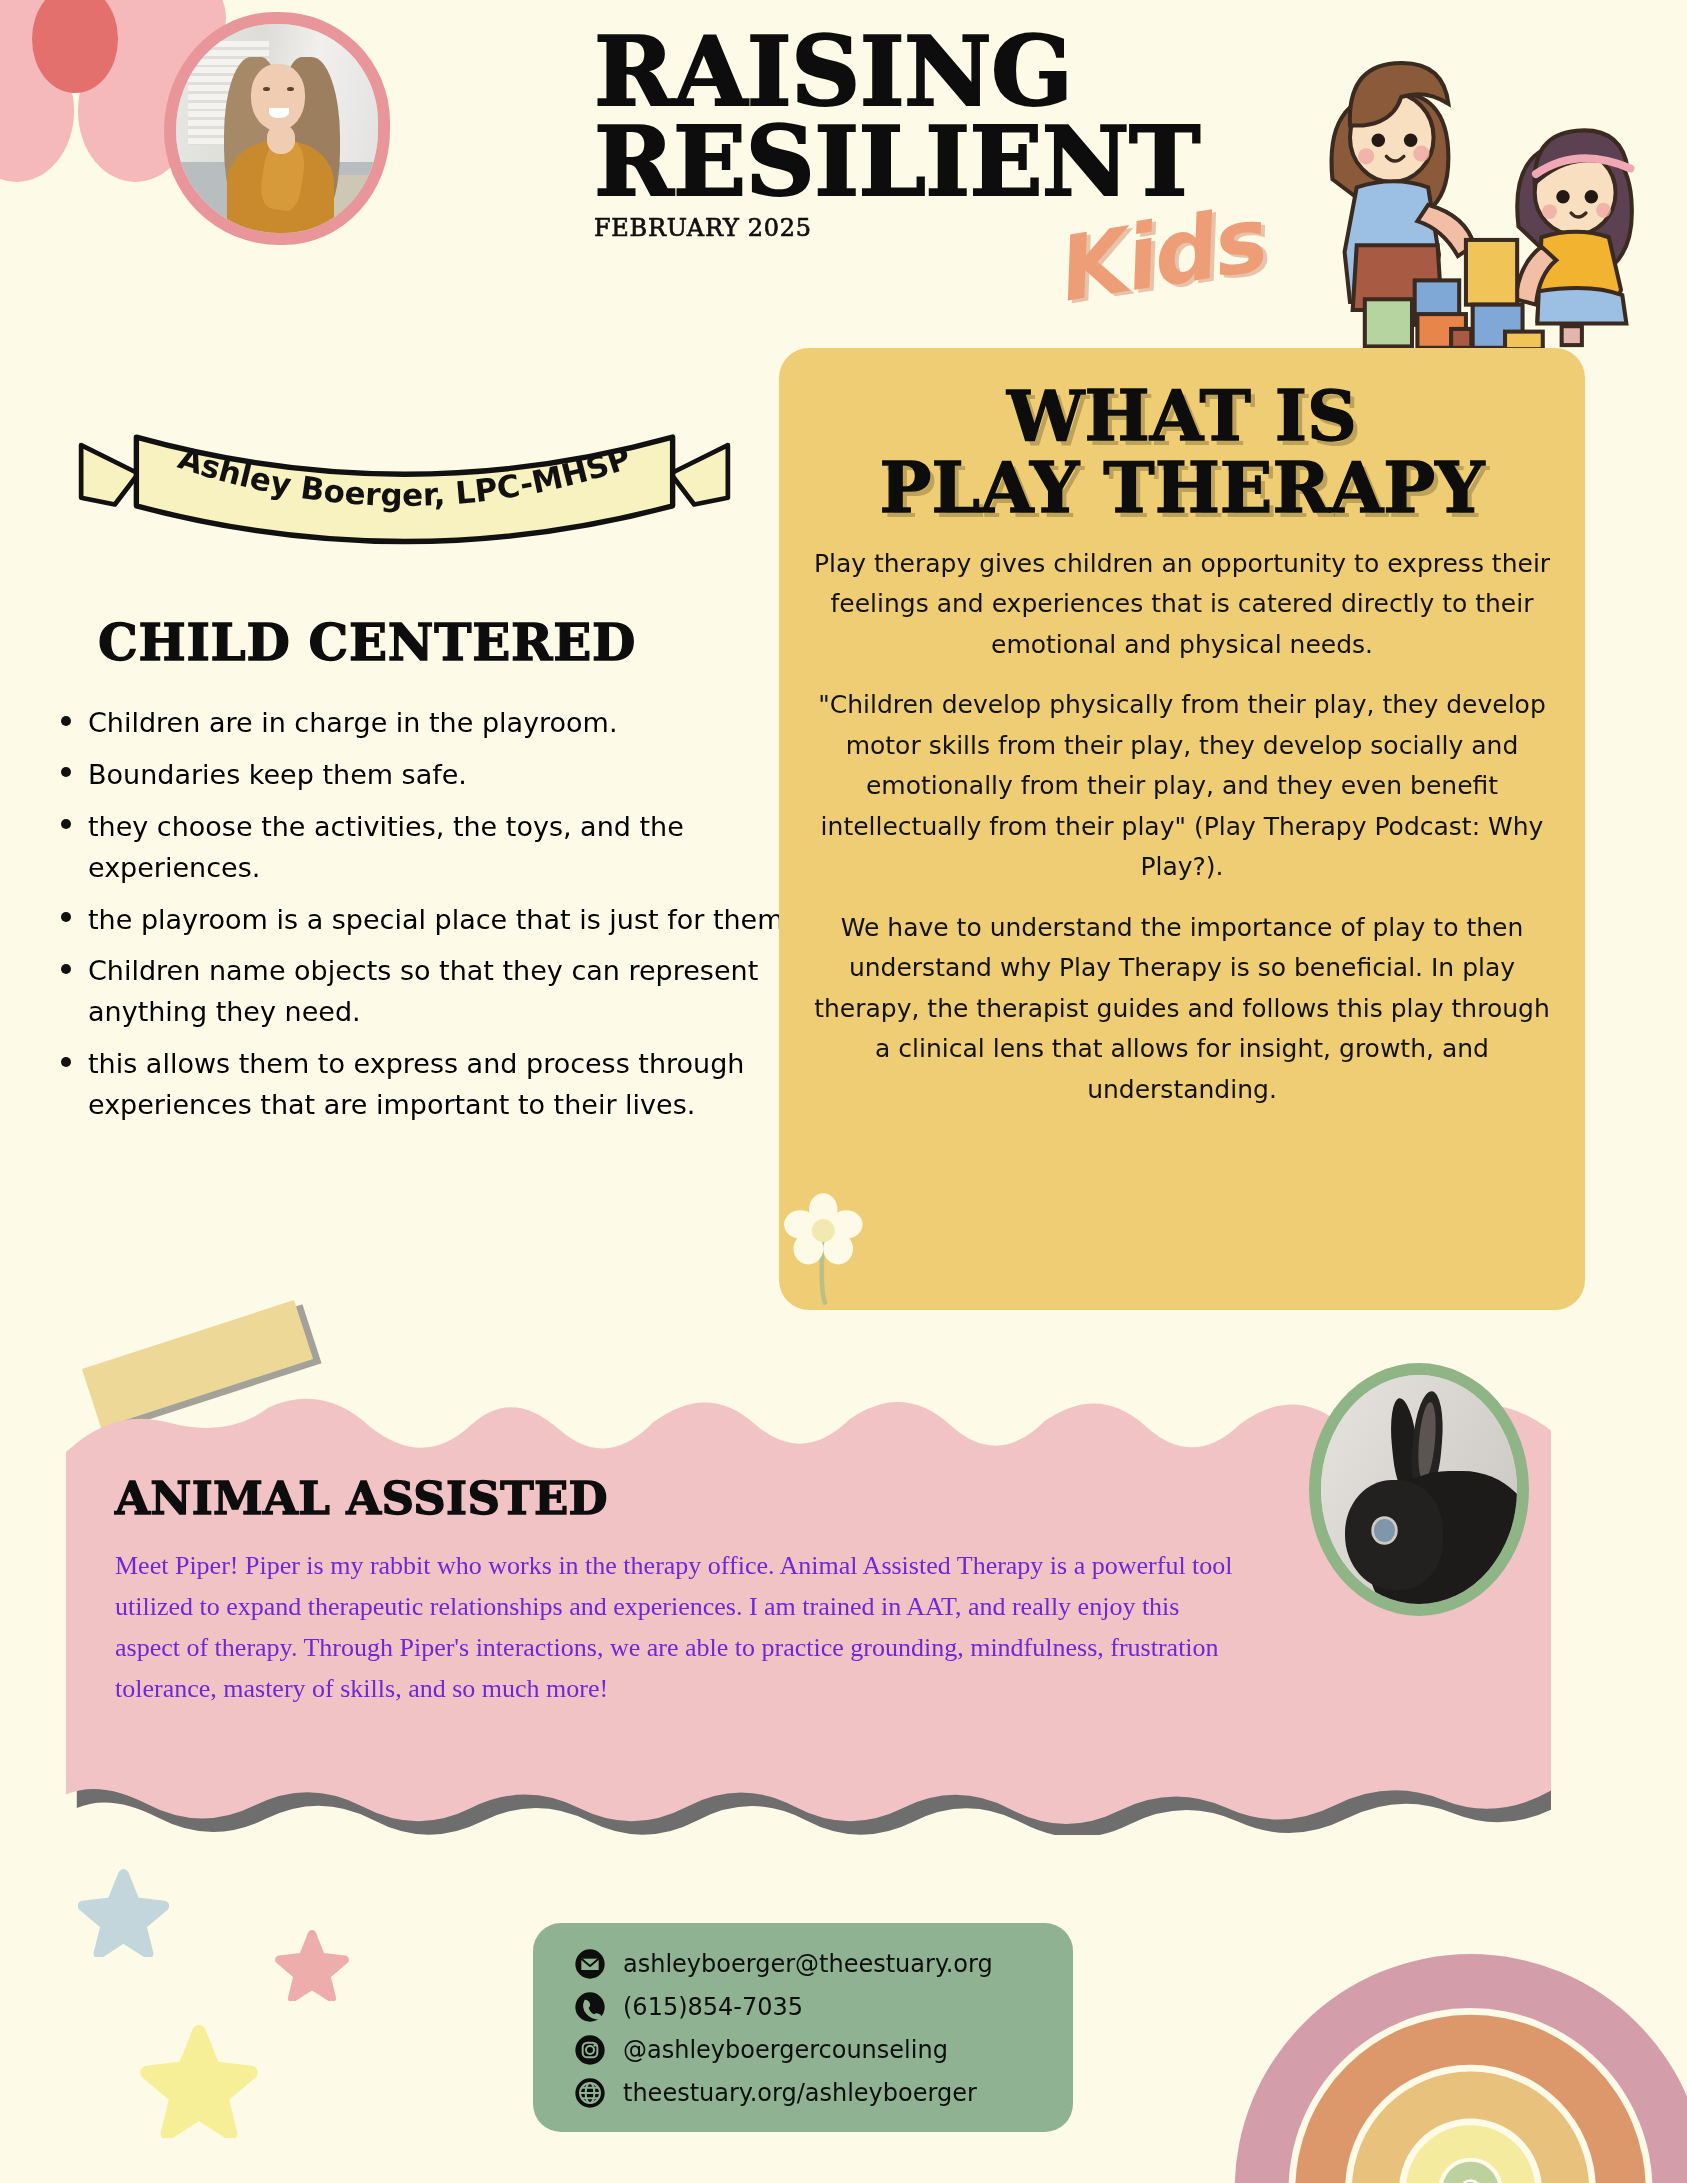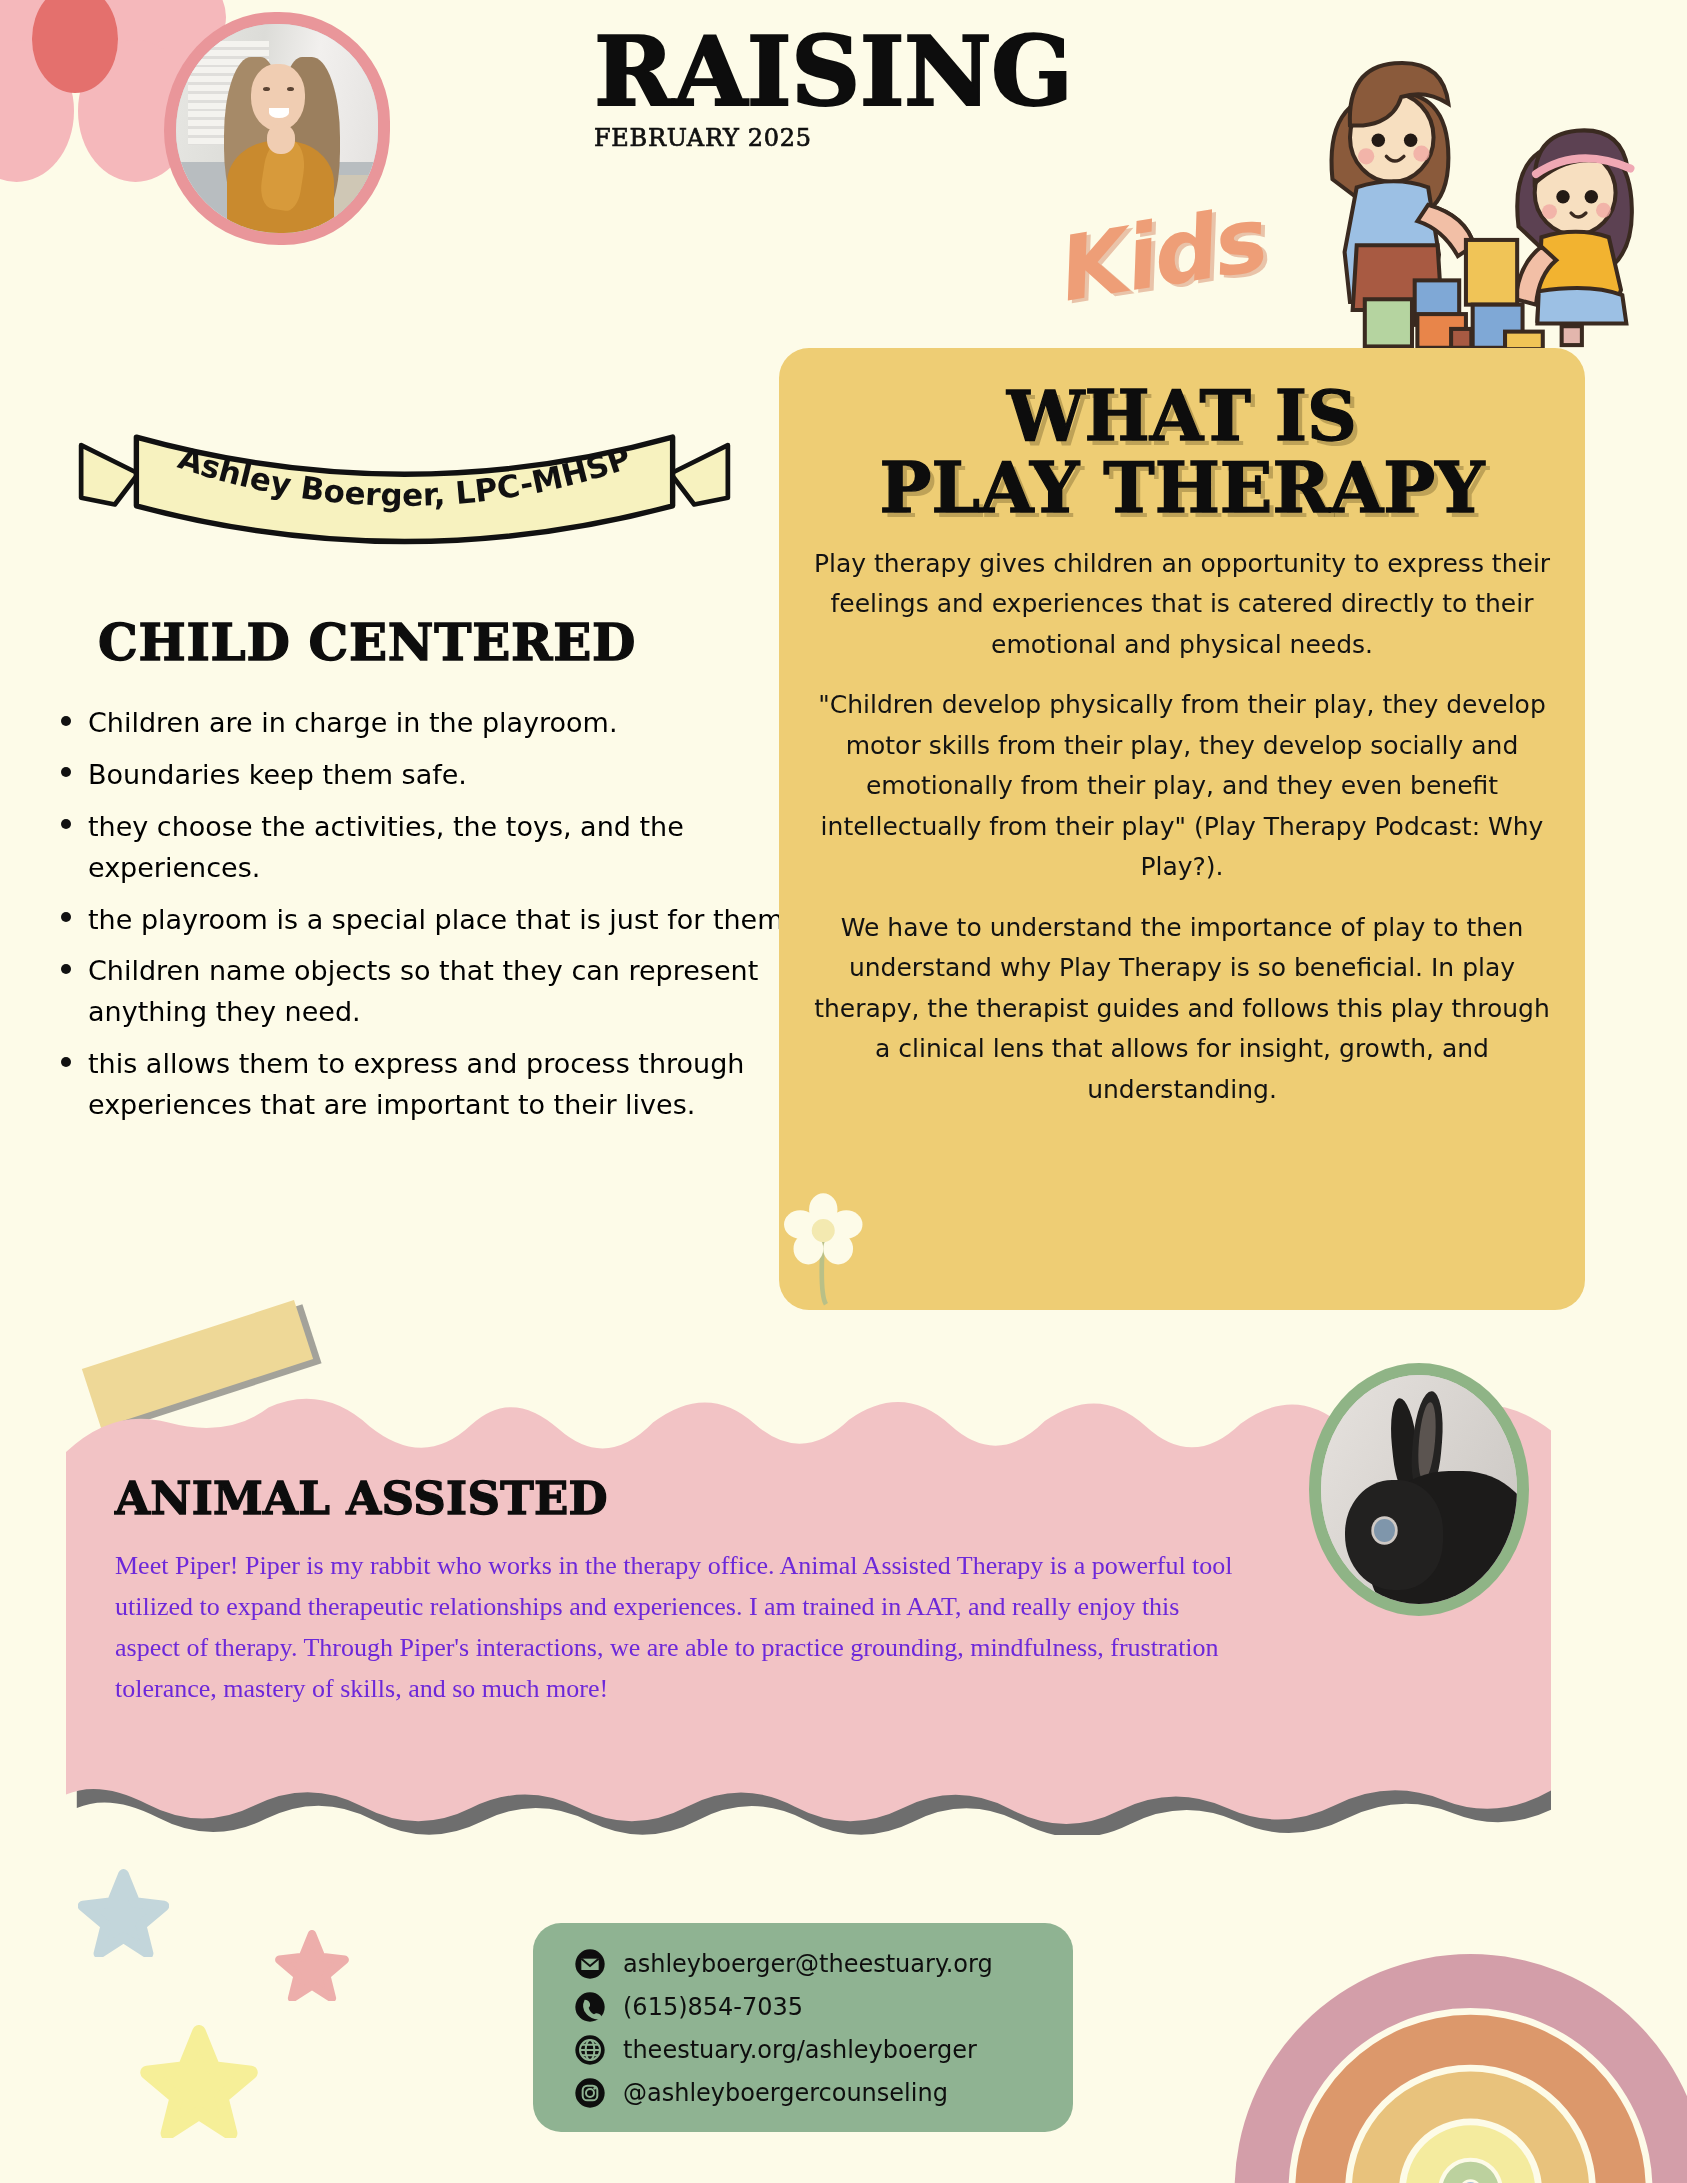--- a/index.html
+++ b/index.html
@@ -217,20 +217,21 @@
     <div class="p-eye" style="left:43%;top:30%;"></div>
     <div class="p-eye" style="left:55%;top:30%;"></div>
     <div class="p-smile"></div>
     <div class="p-body"></div>
       <div class="p-arm"></div>
       <div class="p-hand"></div>
   </div>
 
   <div class="masthead">
     <div class="mast-line">RAISING</div>
+    <div class="mast-line">RESILIENT</div>
     <div class="issue-date">FEBRUARY 2025</div>
   </div>
   <div class="kids-script">Kids</div>
 
   <svg class="flower" style="left:1292px;top:23.6px;" width="391" height="324" viewBox="0 0 580 480">
 
     <path d="M60 230 q-12 -120 80 -128 q92 -8 92 96 q0 56 -30 78 l-52 22 z" fill="#8a5a3b" stroke="#3a2a20" stroke-width="6"></path>
     <ellipse cx="148" cy="168" rx="62" ry="66" fill="#f7dfc0" stroke="#3a2a20" stroke-width="6"></ellipse>
     <path d="M86 150 q-4 -86 66 -92 q72 -6 80 60 q-34 -22 -70 -10 q-8 26 -32 36 q-18 8 -44 6z" fill="#8a5a3b" stroke="#3a2a20" stroke-width="6"></path>
     <circle cx="128" cy="172" r="10" fill="#231a15"></circle>
@@ -374,37 +375,37 @@
             <circle cx="24" cy="24" r="22" fill="#0e0e0e"></circle>
         <path d="M16 13 q6 0 8 6 q1 4 -2 6 q2 7 8 10 q3 -3 7 -1 q5 2 5 8 q-14 3 -23 -7 q-9 -10 -3 -22z" fill="#8fb392"></path>
           </svg>
       </span>
       <span class="c-text">(615)854-7035</span>
     </div>
     <div class="c-row">
       <span class="c-icon">
         <svg width="32" height="32" viewBox="0 0 48 48">
             <circle cx="24" cy="24" r="22" fill="#0e0e0e"></circle>
+        <rect x="13" y="13" width="22" height="22" rx="7" fill="none" stroke="#8fb392" stroke-width="3"></rect>
+        <circle cx="24" cy="24" r="6" fill="none" stroke="#8fb392" stroke-width="3"></circle>
+        <circle cx="31" cy="17" r="2" fill="#8fb392"></circle>
+          </svg>
+      </span>
+      <span class="c-text">@ashleyboergercounseling</span>
+    </div>
+    <div class="c-row">
+      <span class="c-icon">
+        <svg width="32" height="32" viewBox="0 0 48 48">
+            <circle cx="24" cy="24" r="22" fill="#0e0e0e"></circle>
         <circle cx="24" cy="24" r="15" fill="none" stroke="#8fb392" stroke-width="3"></circle>
         <ellipse cx="24" cy="24" rx="6.5" ry="15" fill="none" stroke="#8fb392" stroke-width="3"></ellipse>
         <path d="M9 24 H39 M12 16 H36 M12 32 H36" stroke="#8fb392" stroke-width="3"></path>
           </svg>
       </span>
       <span class="c-text">theestuary.org/ashleyboerger</span>
-    </div>
-    <div class="c-row">
-      <span class="c-icon">
-        <svg width="32" height="32" viewBox="0 0 48 48">
-            <circle cx="24" cy="24" r="22" fill="#0e0e0e"></circle>
-        <rect x="13" y="13" width="22" height="22" rx="7" fill="none" stroke="#8fb392" stroke-width="3"></rect>
-        <circle cx="24" cy="24" r="6" fill="none" stroke="#8fb392" stroke-width="3"></circle>
-        <circle cx="31" cy="17" r="2" fill="#8fb392"></circle>
-          </svg>
-      </span>
-      <span class="c-text">@ashleyboergercounseling</span>
     </div>
   </div>
 
   <svg class="rainbow" width="513" height="337" viewBox="0 0 760 500">
     <path d="M30 500 A350 350 0 0 1 730 500 L650 500 A270 270 0 0 0 110 500 Z" fill="#cf96a3" opacity=".92"></path>
     <path d="M120 500 A260 260 0 0 1 640 500 L566 500 A186 186 0 0 0 194 500 Z" fill="#d98f60" opacity=".92"></path>
     <path d="M204 500 A176 176 0 0 1 556 500 L486 500 A106 106 0 0 0 274 500 Z" fill="#e6bd72" opacity=".92"></path>
     <path d="M284 500 A96 96 0 0 1 476 500 L428 500 A48 48 0 0 0 332 500 Z" fill="#f3ea9a" opacity=".95"></path>
     <path d="M338 500 A42 42 0 0 1 422 500 L396 500 A16 16 0 0 0 364 500 Z" fill="#b8cf9a" opacity=".95"></path>
     <path d="M368 500 A12 12 0 0 1 392 500 Z" fill="#a6bede"></path>

